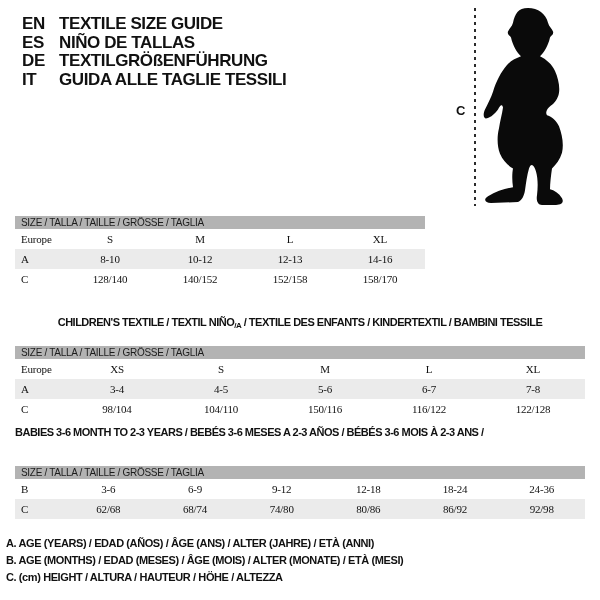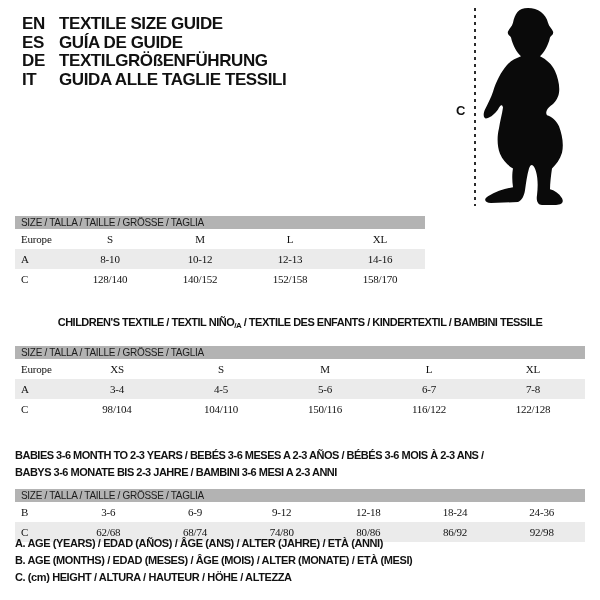--- a/index.html
+++ b/index.html
@@ -28,36 +28,36 @@
        padding-left:6px;color:#1c1c1c;white-space:nowrap;}
   .trow{display:grid;height:20px;align-items:center;font-size:11px;letter-spacing:-0.2px;font-family:Liberation Serif, serif;}
   .cols4{grid-template-columns:50px repeat(4,1fr);}
   .cols5{grid-template-columns:50px repeat(5,1fr);}
   .cols6{grid-template-columns:50px repeat(6,1fr);}
   .stripe{background:#ebebeb;}
   .lbl{padding-left:6px;text-align:left;}
   .cell{text-align:center;}
   .mb1{margin-bottom:15px;}
   .mb2{margin-bottom:18px;text-align:center;}
-  .mb3{margin-bottom:8px;margin-top:23px;}
+  .mb3{margin-bottom:8px;}
 
   
-  .fnote{font-weight:700;font-size:11px;letter-spacing:-0.4px;white-space:nowrap;left:15px;}
+  .fnote{font-weight:700;font-size:11px;letter-spacing:-0.4px;white-space:nowrap;left:6px;}
 </style>
 </head>
 <body>
 
 <div class="abs lang-block">
   <div class="lang-row">
     <span class="lang-code">EN</span>
     <span class="lang-label">TEXTILE SIZE GUIDE</span>
   </div>
   <div class="lang-row">
     <span class="lang-code">ES</span>
-    <span class="lang-label">GUÍA DE GUIDE</span>
+    <span class="lang-label">NIÑO DE TALLAS</span>
   </div>
   <div class="lang-row">
     <span class="lang-code">DE</span>
     <span class="lang-label">TEXTILGRÖßENFÜHRUNG</span>
   </div>
   <div class="lang-row">
     <span class="lang-code">IT</span>
     <span class="lang-label">GUIDA ALLE TAGLIE TESSILI</span>
   </div>
 </div>
@@ -135,21 +135,20 @@
     <div class="cell">104/110</div>
     <div class="cell">150/116</div>
     <div class="cell">116/122</div>
     <div class="cell">122/128</div>
   </div>
 </section>
 
 <section class="tbl" style="left:15px;top:424px;width:570px;">
   <div class="ttl ttl2 mb3">
     <div>BABIES 3-6 MONTH TO 2-3 YEARS / BEBÉS 3-6 MESES A 2-3 AÑOS / BÉBÉS 3-6 MOIS À 2-3 ANS /</div>
-    <div>BABYS 3-6 MONATE BIS 2-3 JAHRE / BAMBINI 3-6 MESI A 2-3 ANNI</div>
   </div>
   <div class="bar">
     <span>SIZE / TALLA / TAILLE / GRÖSSE / TAGLIA</span>
   </div>
   <div class="trow cols6">
     <div class="lbl">B</div>
     <div class="cell">3-6</div>
     <div class="cell">6-9</div>
     <div class="cell">9-12</div>
     <div class="cell">12-18</div>

